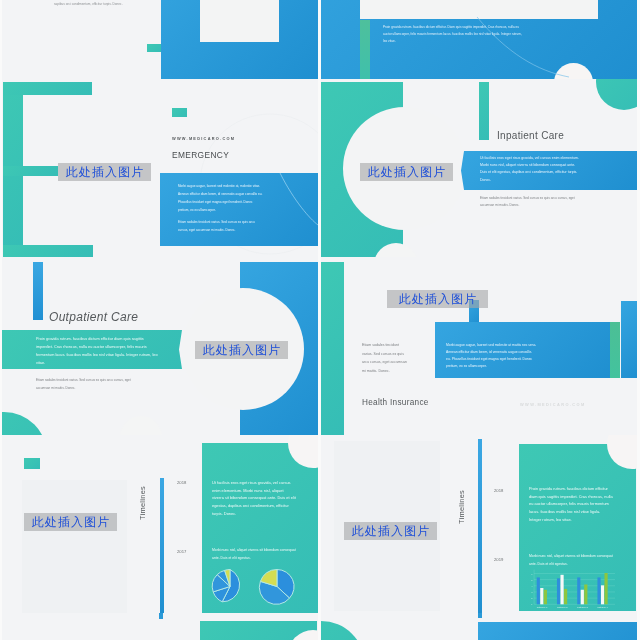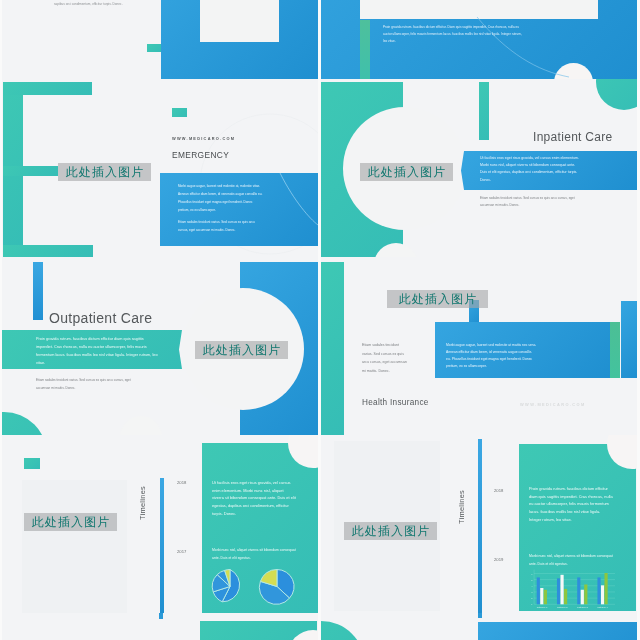--- a/index.html
+++ b/index.html
@@ -4,21 +4,21 @@
 <style>
 html,body{margin:0;padding:0;}
 body{width:640px;height:640px;background:#fafafa;font-family:"Liberation Sans",sans-serif;overflow:hidden;}
 .grid{position:relative;width:640px;height:640px;background:#fafafa;}
 .slide{position:absolute;width:316px;height:178px;background:#f3f4f6;overflow:hidden;}
 .r0{top:-99px}.r1{top:79px}.r2{top:257px}.r3{top:435px}.r4{top:613px}
 .c0{left:2px}.c1{left:321px}
 .abs{position:absolute}
 .teal{background:linear-gradient(135deg,#3ec8b4,#35bdb6)}
 .blue{background:linear-gradient(135deg,#35a5e0,#1f8fd0)}
-.ph{position:absolute;background:rgba(166,168,169,.62);color:#0f766e;display:flex;align-items:center;justify-content:center;font-size:14.5px;letter-spacing:1.1px;text-indent:1.1px;white-space:nowrap;font-family:"DejaVu Sans",sans-serif}
+.ph{position:absolute;background:rgba(166,168,169,.62);color:#1d4ed8;display:flex;align-items:center;justify-content:center;font-size:14.5px;letter-spacing:1.1px;text-indent:1.1px;white-space:nowrap;font-family:"DejaVu Sans",sans-serif}
 .txt{position:absolute;font-size:3.1px;line-height:7.1px;letter-spacing:.02px;overflow:hidden}
 .ribbon-l{clip-path:polygon(3px 0,100% 0,100% 100%,3px 100%,0 50%)}
 .ribbon-r{clip-path:polygon(0 0,100% 0,calc(100% - 3px) 50%,100% 100%,0 100%)}
 </style>
 </head>
 <body>
 
 <div class="grid">
 
   <div class="slide r0 c0">
@@ -59,33 +59,33 @@
     <div class="txt" style="left:176px;top:139px;width:86px;line-height:8px;color:#eaf5fd;">Etiam sodales tincidunt varius. Sed cursus ex quis arcu cursus, eget accumsan mi mattis. Donec.</div>
   </div>
 
   <div class="slide r1 c1">
     <div class="abs teal" style="left:0;top:3px;width:82px;height:175px;"></div>
     <div class="abs" style="left:22px;top:28px;width:123px;height:123px;border-radius:50%;background:#f3f4f5;"></div>
     <div class="abs" style="left:53px;top:164px;width:44px;height:44px;border-radius:50%;background:#f4f5f5;"></div>
     <div class="abs teal" style="left:275px;top:-25px;width:56px;height:56px;border-radius:50%;"></div>
     <div class="ph" style="left:39px;top:84px;width:93px;height:18px;font-size:12px;">此处插入图片</div>
     <div class="abs teal" style="left:158px;top:3px;width:10px;height:58px;"></div>
-    <div class="abs" style="left:176px;top:51px;font-size:12px;letter-spacing:0.3px;color:#54585b;margin-left:36px;">Inpatient Care</div>
+    <div class="abs" style="left:176px;top:51px;font-size:10px;letter-spacing:0.3px;color:#54585b;">Inpatient Care</div>
     <div class="abs blue ribbon-l" style="left:140px;top:72px;width:176px;height:39px;"></div>
     <div class="txt" style="left:159px;top:76px;width:101px;font-size:3.5px;line-height:7.2px;color:#eaf5fd;">Ut facilisis eros eget risus gravida, vel cursus enim elementum. Morbi nunc nisl, aliquet viverra sit bibendum consequat ante. Duis et elit egestas, dapibus orci condimentum, efficitur turpis. Donec.</div>
     <div class="txt" style="left:159px;top:116px;width:101px;color:#7b7e80;">Etiam sodales tincidunt varius. Sed cursus ex quis arcu cursus, eget accumsan mi mattis. Donec.</div>
   </div>
 
   <div class="slide r2 c0">
     <div class="abs blue" style="left:238px;top:5px;width:78px;height:173px;"></div>
     <div class="abs" style="left:180px;top:31px;width:122px;height:122px;border-radius:50%;background:#f3f4f5;"></div>
     <div class="abs" style="left:118px;top:159px;width:42px;height:42px;border-radius:50%;background:#f4f5f5;"></div>
     <div class="abs teal" style="left:-41px;top:155px;width:86px;height:86px;border-radius:50%;"></div>
     <div class="abs" style="left:31px;top:5px;width:10px;height:58px;background:linear-gradient(180deg,#3aa7e2,#2190d3);"></div>
-    <div class="abs" style="left:47px;top:53px;font-size:14px;letter-spacing:0.3px;color:#54585b;">Outpatient  Care</div>
+    <div class="abs" style="left:47px;top:53px;font-size:12px;letter-spacing:0.3px;color:#54585b;font-style:italic;">Outpatient  Care</div>
     <div class="abs teal ribbon-r" style="left:0;top:73px;width:180px;height:39px;"></div>
     <div class="txt" style="left:34px;top:78px;width:122px;line-height:8px;font-size:3.8px;color:#f0fbf9;">Proin gravida rutrum. faucibus dictum efficitur diam quis sagittis imperdiet. Cras rhoncus, nulla eu auctor ullamcorper, felis mauris fermentum lacus. faucibus mollis leo nisl vitae ligula. Integer rutrum, leo vitae.</div>
     <div class="txt" style="left:34px;top:119px;width:100px;line-height:8px;color:#7b7e80;">Etiam sodales tincidunt varius. Sed cursus ex quis arcu cursus, eget accumsan mi mattis. Donec.</div>
     <div class="ph" style="left:193px;top:84px;width:93px;height:18px;font-size:12px;">此处插入图片</div>
   </div>
 
   <div class="slide r2 c1">
     <div class="abs teal" style="left:0;top:5px;width:23px;height:173px;"></div>
     <div class="abs blue" style="left:148px;top:43px;width:10px;height:24px;"></div>
     <div class="abs blue" style="left:114px;top:65px;width:175px;height:56px;"></div>

